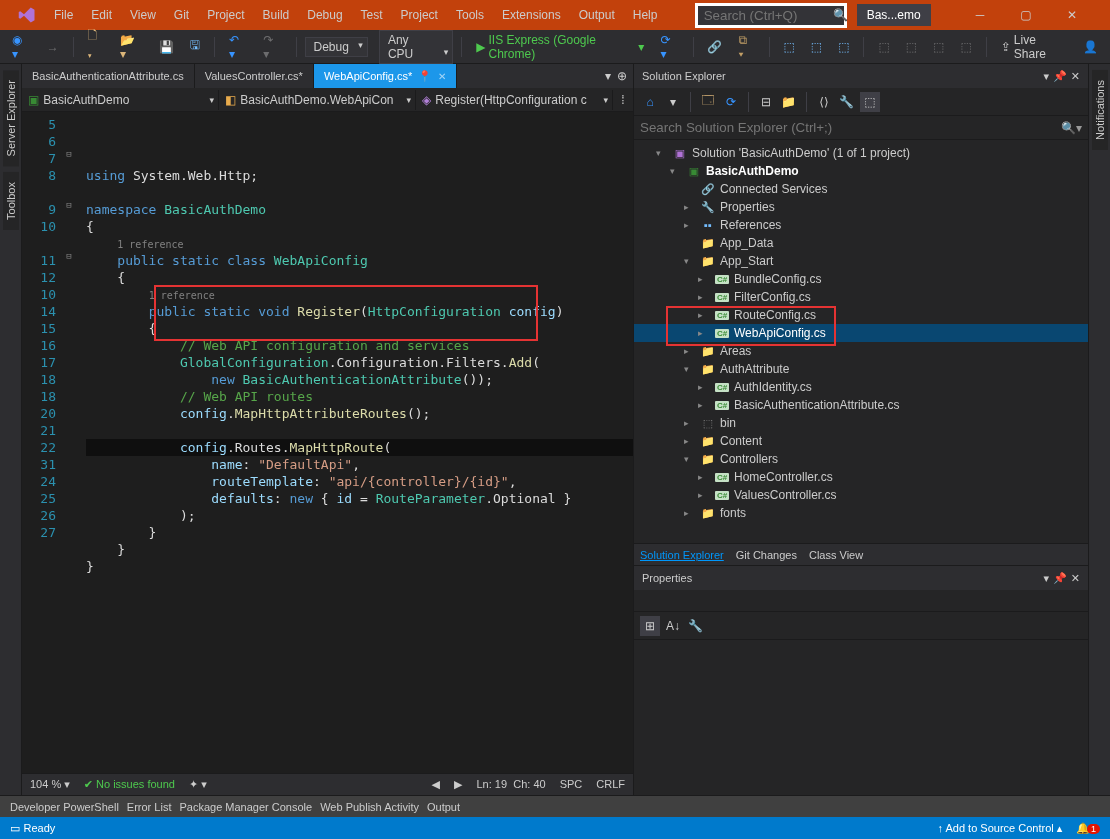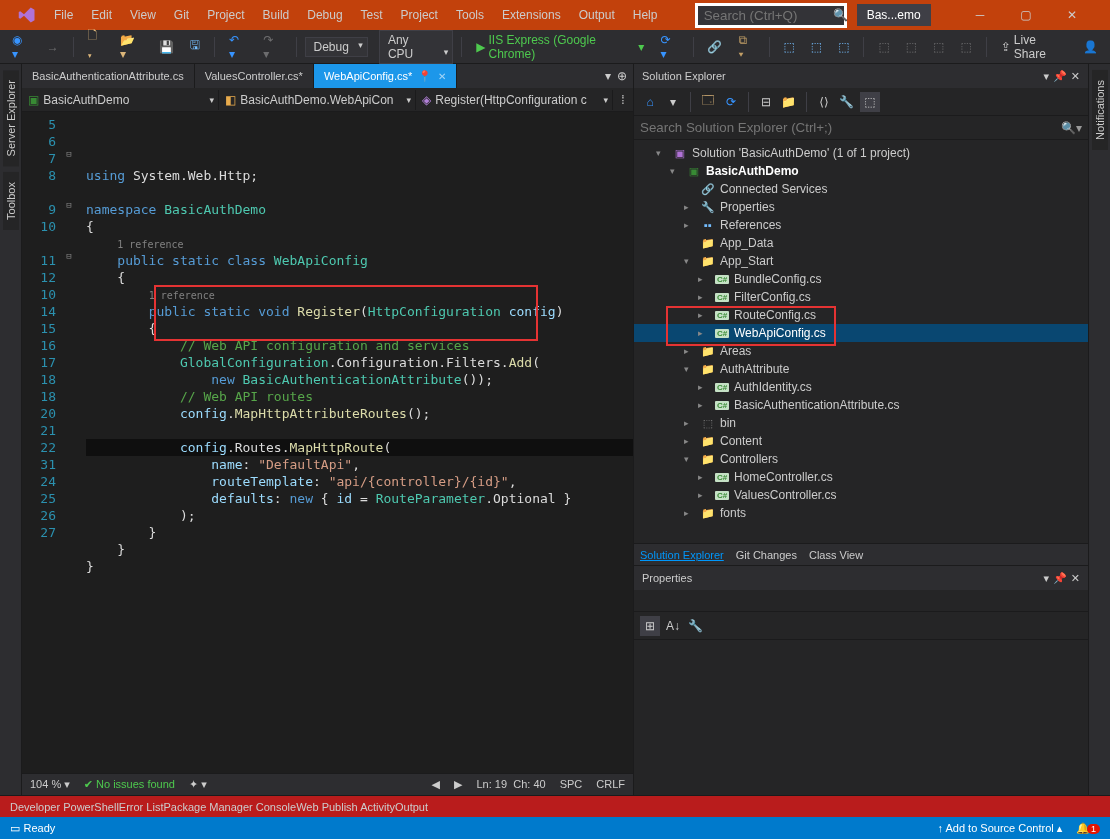--- a/index.html
+++ b/index.html
@@ -57,21 +57,21 @@
 .tree { flex: 1; overflow: auto; padding: 4px 0; font-size: 12px; }
 .tnode { height: 18px; display: flex; align-items: center; gap: 4px; padding-left: 8px; cursor: pointer; }
 .tnode.selected { background: #094771; color: #fff; }
 .tnode .exp { width: 12px; font-size: 9px; color: #888; }
 .tnode .ico { width: 16px; height: 14px; display: flex; align-items: center; justify-content: center; font-size: 11px; }
 .hlbox2 { border: 2px solid #e53333; position: absolute; pointer-events: none; }
 .paneltabs { height: 22px; background: #2d2d30; display: flex; align-items: center; padding: 0 6px; gap: 12px; font-size: 11px; border-top: 1px solid #1b1b1c; }
 .paneltabs span.active { color: #0097fb; text-decoration: underline; }
 .props { height: 230px; border-top: 1px solid #1b1b1c; display: flex; flex-direction: column; }
 .propbody { flex: 1; background: #252526; }
-.bottomtabs { height: 22px; background: #b91c1c; border-top: 1px solid #1b1b1c; display: flex; align-items: center; padding: 0 10px; gap: 0; font-size: 11px; }
+.bottomtabs { height: 22px; background: #404040; border-top: 1px solid #1b1b1c; display: flex; align-items: center; padding: 0 10px; gap: 8px; font-size: 11px; }
 .statusbar { height: 22px; background: #007acc; color: #fff; display: flex; align-items: center; padding: 0 10px; font-size: 11px; }
 .statusbar .sright { margin-left: auto; display:flex; gap:14px; align-items:center; }
 .folder-ico { color: #dcb67a; }
 .cs-ico { color: #388a34; background: #c5e1c5; font-size: 8px; font-weight: bold; padding: 0 2px; border-radius: 1px; }
 .sln-ico { color: #b072d6; }
 .csproj-ico { color:#388a34; }
 .currentline { background: #0f0f0f; }
 svg { display: block; }
 </style>
 </head>

